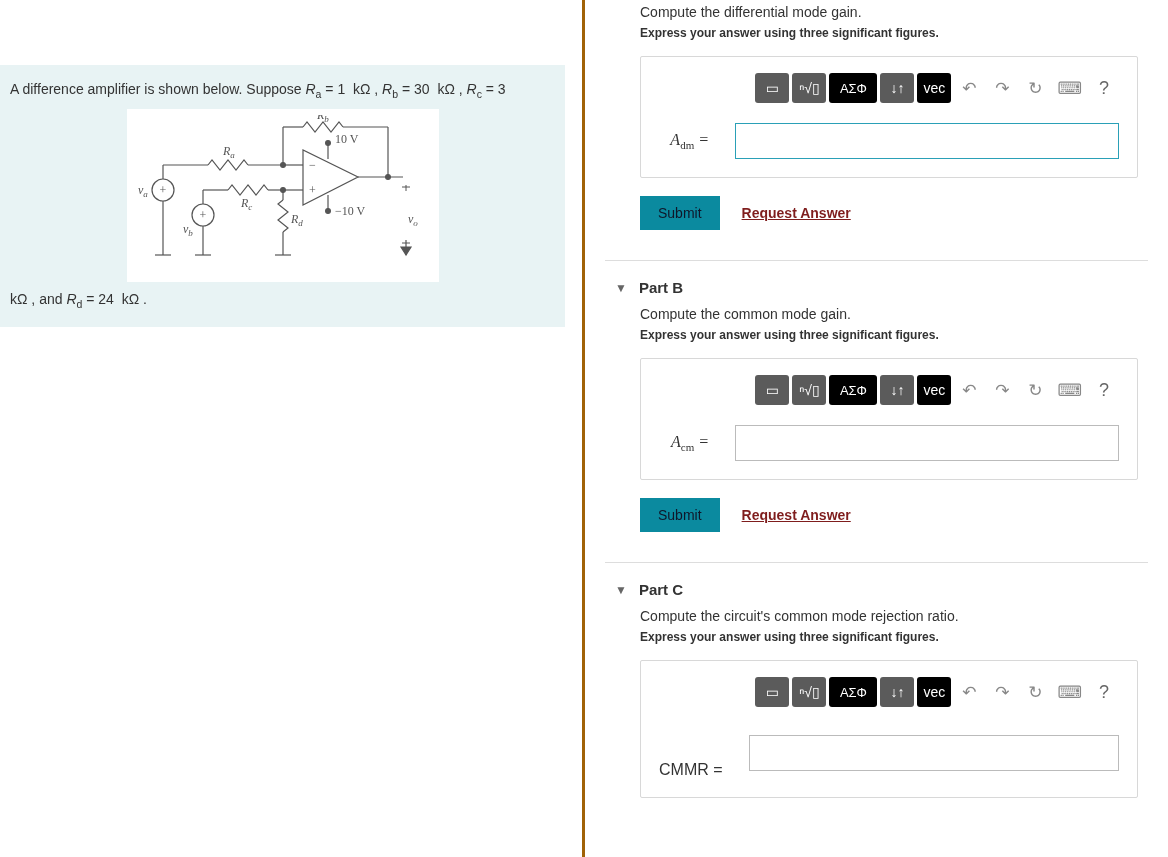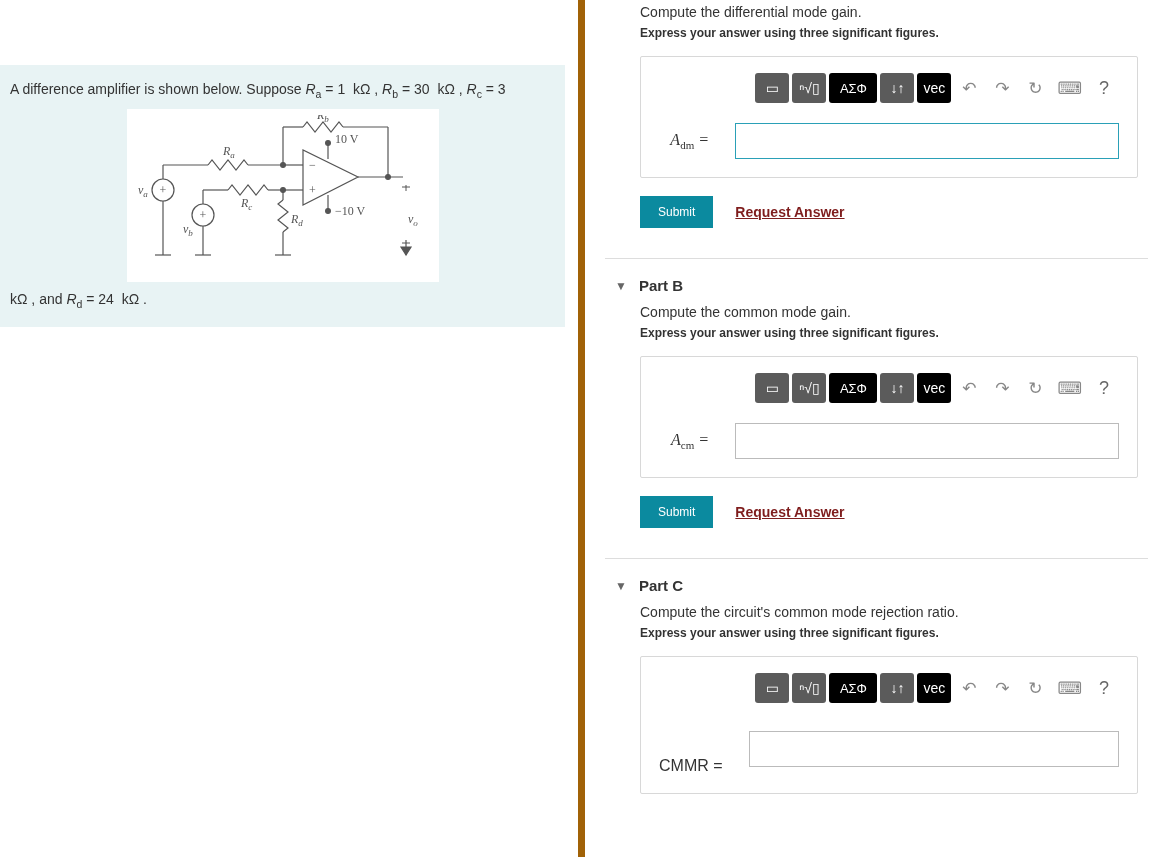--- a/index.html
+++ b/index.html
@@ -15,21 +15,21 @@
     overflow: hidden;
   }
   .page {
     display: flex;
     width: 100%;
     height: 100%;
   }
   .left {
     width: 585px;
     padding: 0;
-    border-right: 7px solid #a16207;
+    border-right: 3px solid #a16207;
     background: #fff;
   }
   .problem-box {
     margin: 65px 0 0 0;
     padding: 15px 10px;
     background: #e8f3f4;
     color: #333;
     font-size: 14px;
     line-height: 1.4;
     width: 565px;
@@ -122,24 +122,24 @@
   }
   .answer-input.plain { border-color: #bbb; }
   .submit-row {
     margin: 18px 0 0 35px;
     display: flex;
     align-items: center;
     gap: 22px;
   }
   .submit-btn {
     background: #0b8a9f;
-    color: #ffffff;
+    color: #0f172a;
     border: none;
     padding: 9px 18px;
-    font-size: 12px;
+    font-size: 14px;
     cursor: pointer;
   }
   .req-link {
     color: #7f1d1d;
     text-decoration: underline;
     font-weight: bold;
     font-size: 14px;
     cursor: pointer;
   }
   .part-header {

